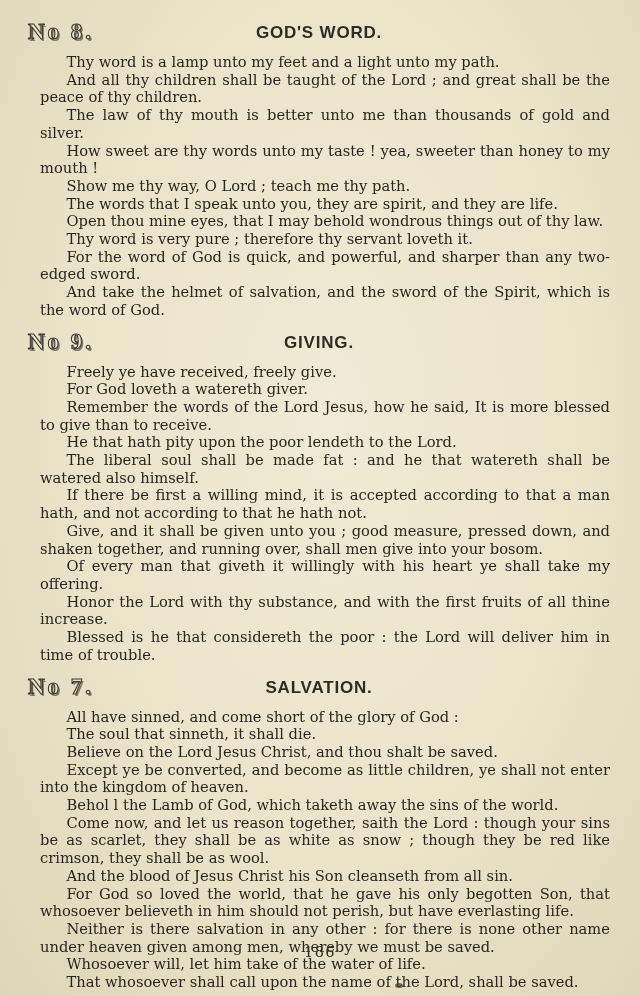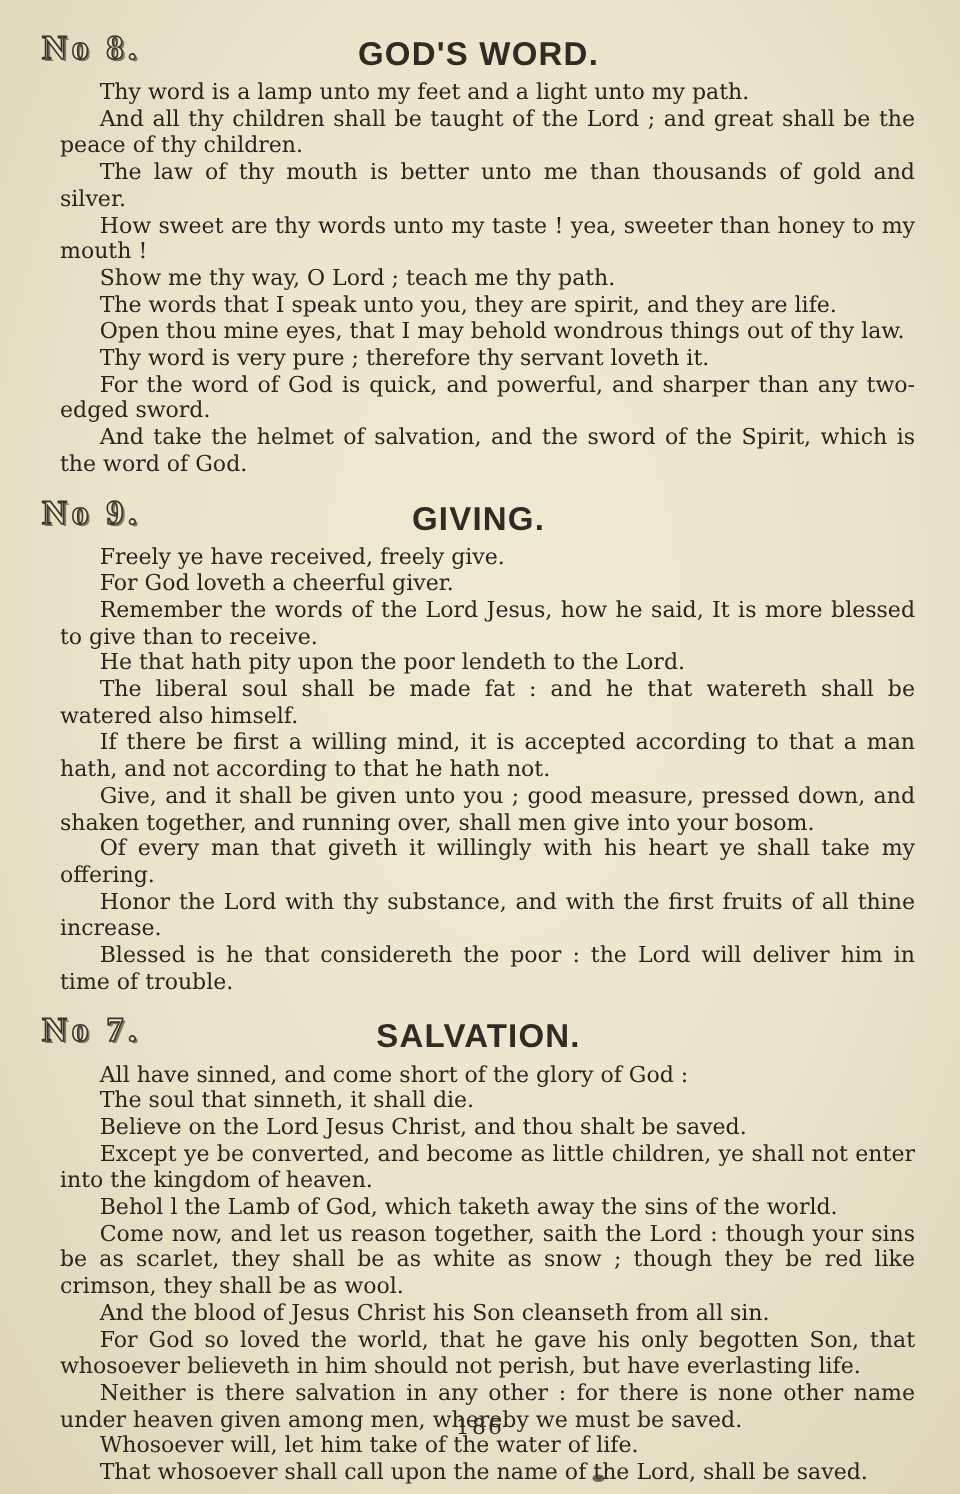--- a/index.html
+++ b/index.html
@@ -39,21 +39,21 @@
       text-shadow: 1.6px 1.6px 0 rgba(58, 55, 45, 0.6);
     }
   }
   .section-title {
     position: absolute;
     left: 50%;
     top: 5px;
     transform: translateX(-50%);
     font-family: "Liberation Sans", sans-serif;
     font-weight: 600;
-    font-size: 22px;
+    font-size: 17px;
     letter-spacing: 0.8px;
     color: #2f2c24;
     white-space: nowrap;
   }
   .verse {
     font-size: 14.7px;
     line-height: 17.7px;
     text-align: justify;
     text-indent: 1.8em;
     color: #29261e;
@@ -101,21 +101,21 @@
     <p class="verse">For the word of God is quick, and powerful, and sharper than any two-edged sword.</p>
     <p class="verse">And take the helmet of salvation, and the sword of the Spirit, which is the word of God.</p>
   </section>
 
   <section class="section">
     <div class="section-header">
       <span class="section-no">No 9.</span>
       <span class="section-title">GIVING.</span>
     </div>
     <p class="verse">Freely ye have received, freely give.</p>
-    <p class="verse">For God loveth a cheerful giver.</p>
+    <p class="verse">For God loveth a watereth giver.</p>
     <p class="verse">Remember the words of the Lord Jesus, how he said, It is more blessed to give than to receive.</p>
     <p class="verse">He that hath pity upon the poor lendeth to the Lord.</p>
     <p class="verse">The liberal soul shall be made fat : and he that watereth shall be watered also himself.</p>
     <p class="verse">If there be first a willing mind, it is accepted according to that a man hath, and not according to that he hath not.</p>
     <p class="verse">Give, and it shall be given unto you ; good measure, pressed down, and shaken together, and running over, shall men give into your bosom.</p>
     <p class="verse">Of every man that giveth it willingly with his heart ye shall take my offering.</p>
     <p class="verse">Honor the Lord with thy substance, and with the first fruits of all thine increase.</p>
     <p class="verse">Blessed is he that considereth the poor : the Lord will deliver him in time of trouble.</p>
   </section>
 

